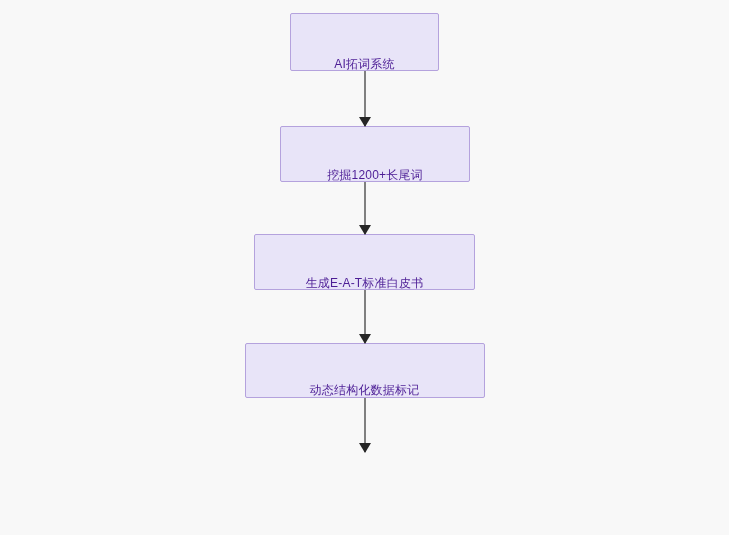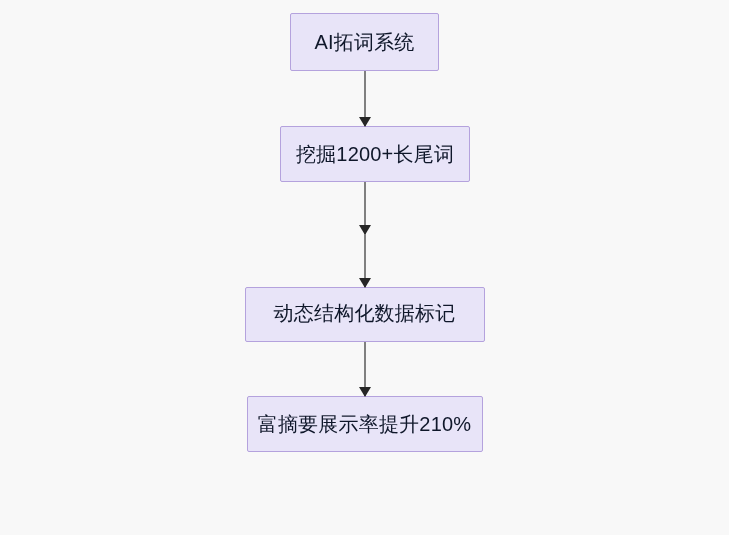--- a/index.html
+++ b/index.html
@@ -25,25 +25,25 @@
     width: 729px;
     display: flex;
     flex-direction: column;
     align-items: center;
   }
   .node {
     box-sizing: border-box;
     background: #e8e4f8;
     border: 1.6px solid #b4a2dd;
     border-radius: 2px;
-    color: #0f172a;
-    font-size: 20px;
+    color: #4c1d95;
+    font-size: 12px;
     line-height: 1;
     display: flex;
-    align-items: center;
+    align-items: flex-end;
     justify-content: center;
     text-align: center;
     white-space: nowrap;
     letter-spacing: 0.2px;
   }
   .node-label {
     display: inline-block;
     padding: 0 4px;
   }
   .connector {
@@ -98,33 +98,33 @@
 
     <div class="node node-2">
       <span class="node-label">挖掘1200+长尾词</span>
     </div>
 
     <div class="connector conn-2">
       <div class="line"></div>
       <div class="arrowhead"></div>
     </div>
 
+    <div class="node node-3">
+      <span class="node-label">生成E-A-T标准白皮书</span>
+    </div>
 
     <div class="connector conn-3">
       <div class="line"></div>
       <div class="arrowhead"></div>
     </div>
 
     <div class="node node-4">
       <span class="node-label">动态结构化数据标记</span>
     </div>
 
     <div class="connector conn-4">
       <div class="line"></div>
       <div class="arrowhead"></div>
     </div>
 
-    <div class="node node-5">
-      <span class="node-label">富摘要展示率提升210%</span>
-    </div>
 
   </div>
 </div>
 
 </body></html>

